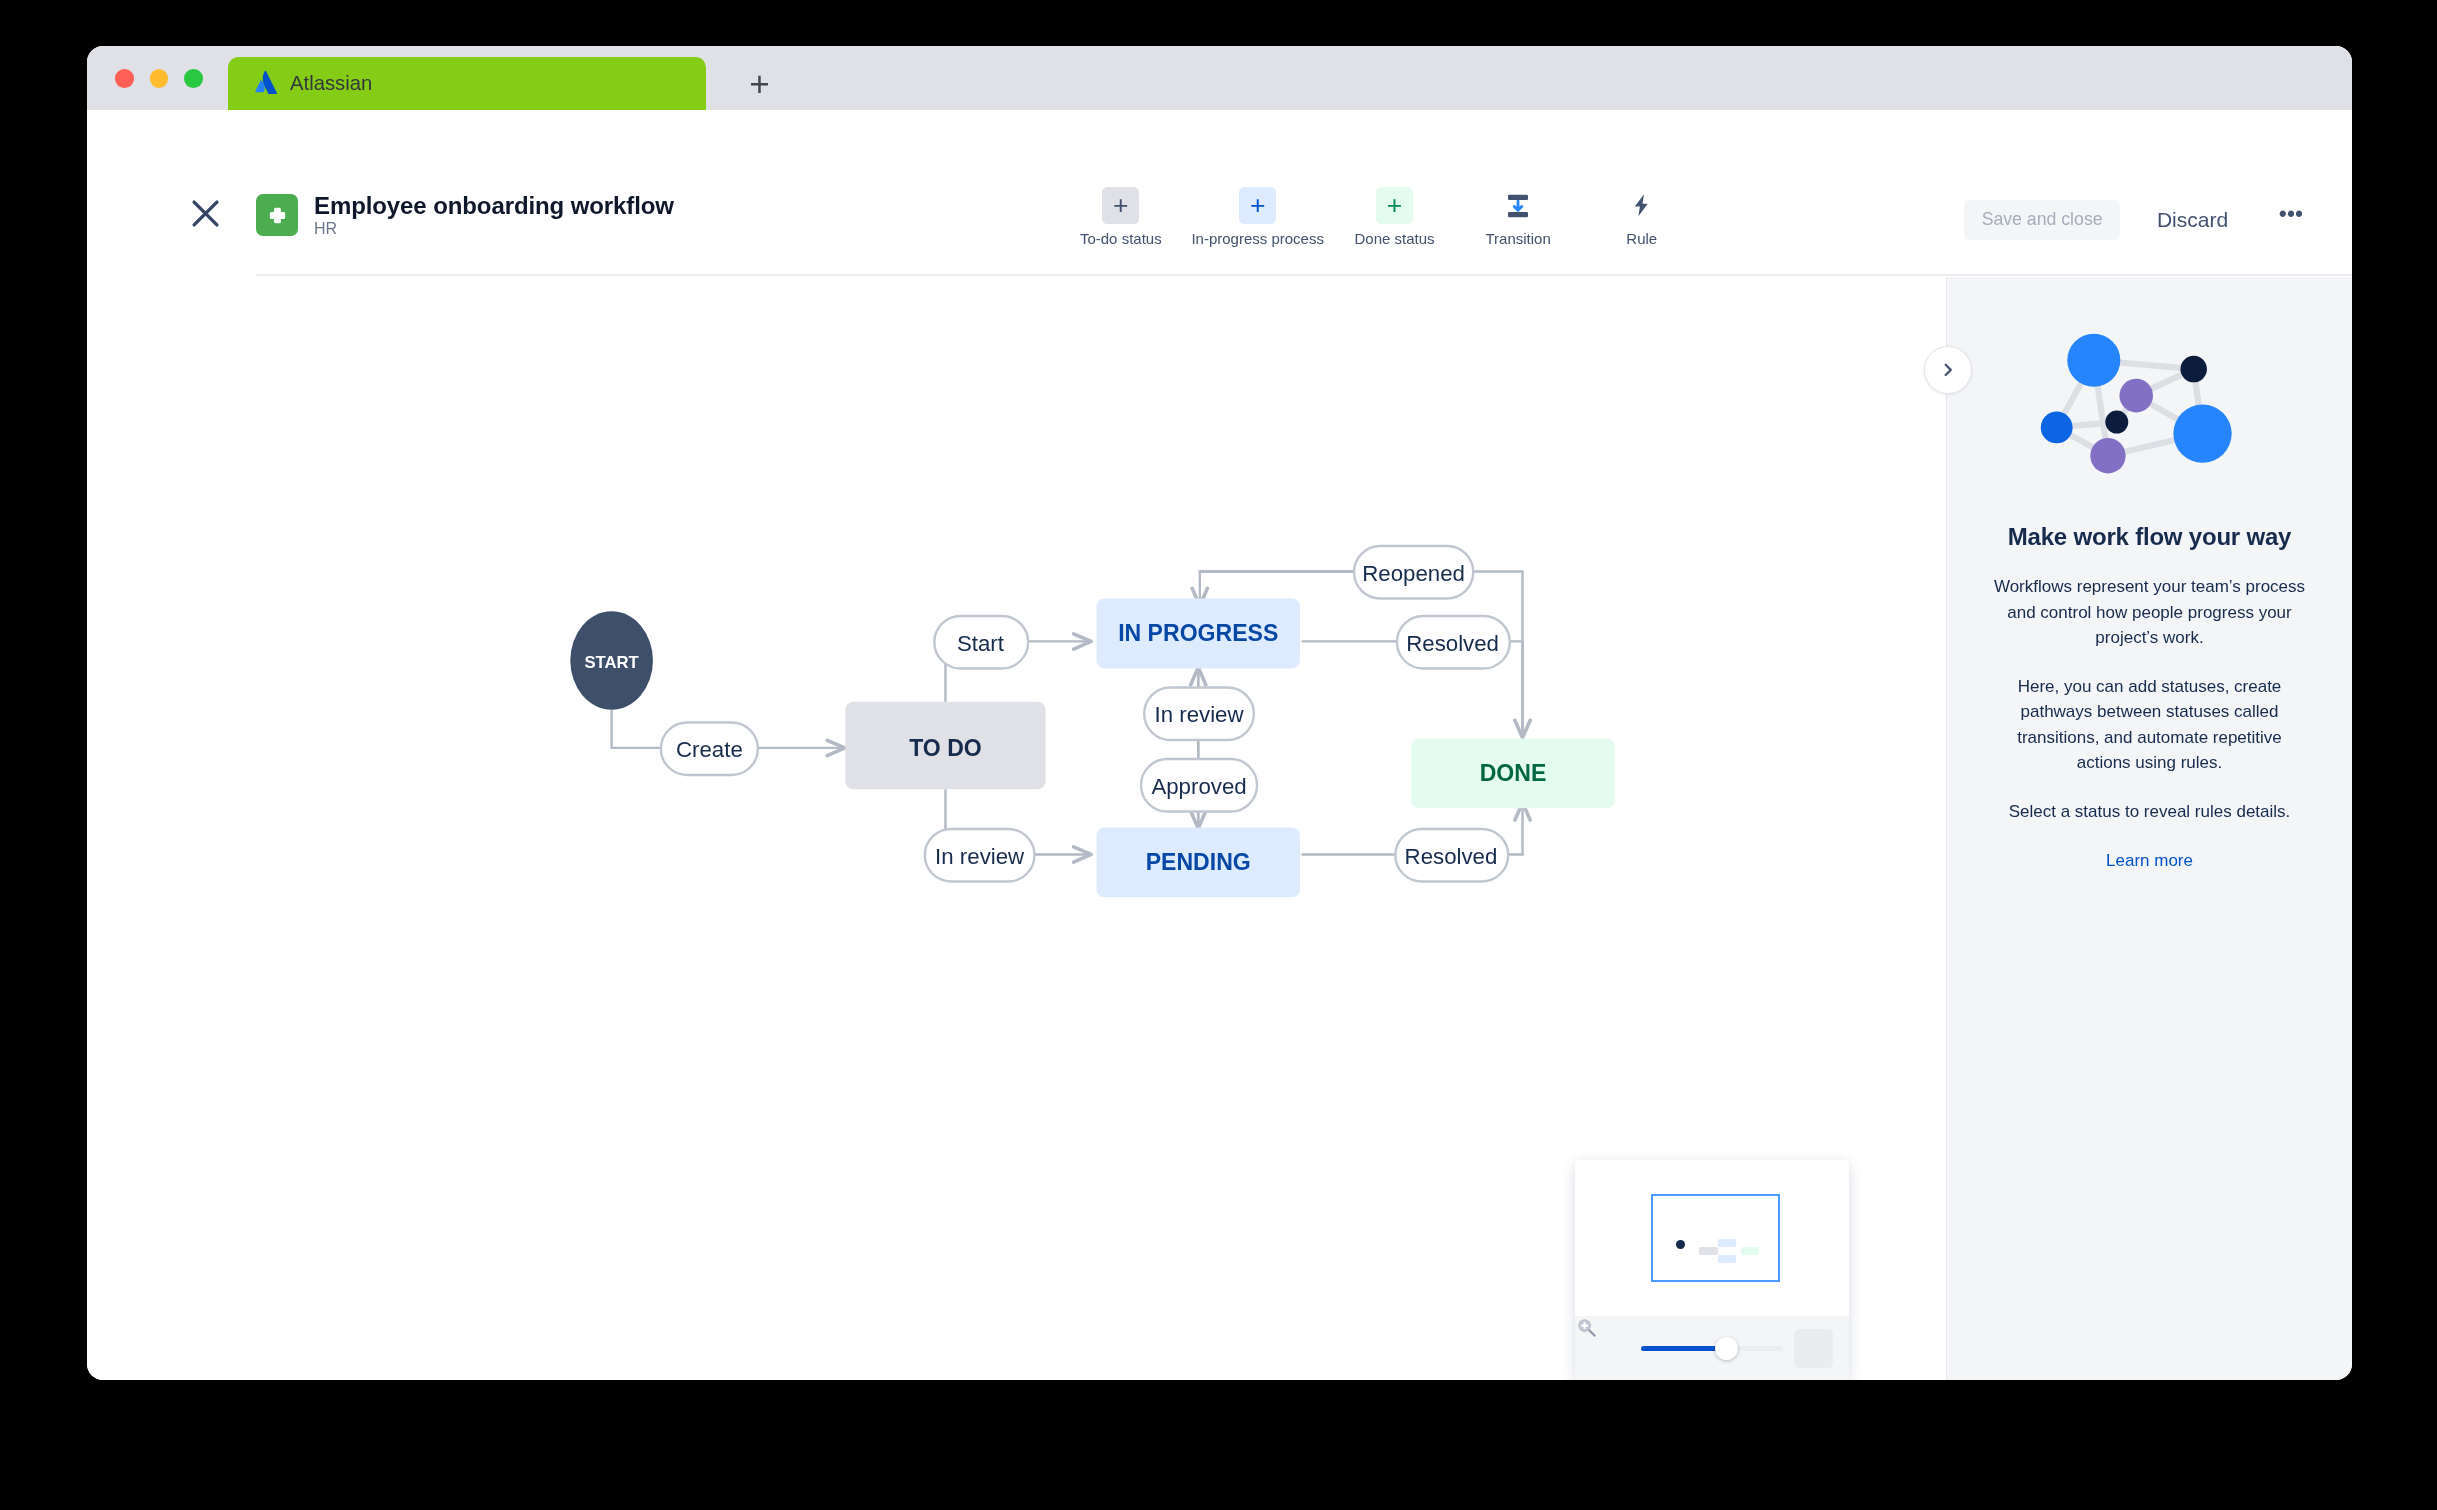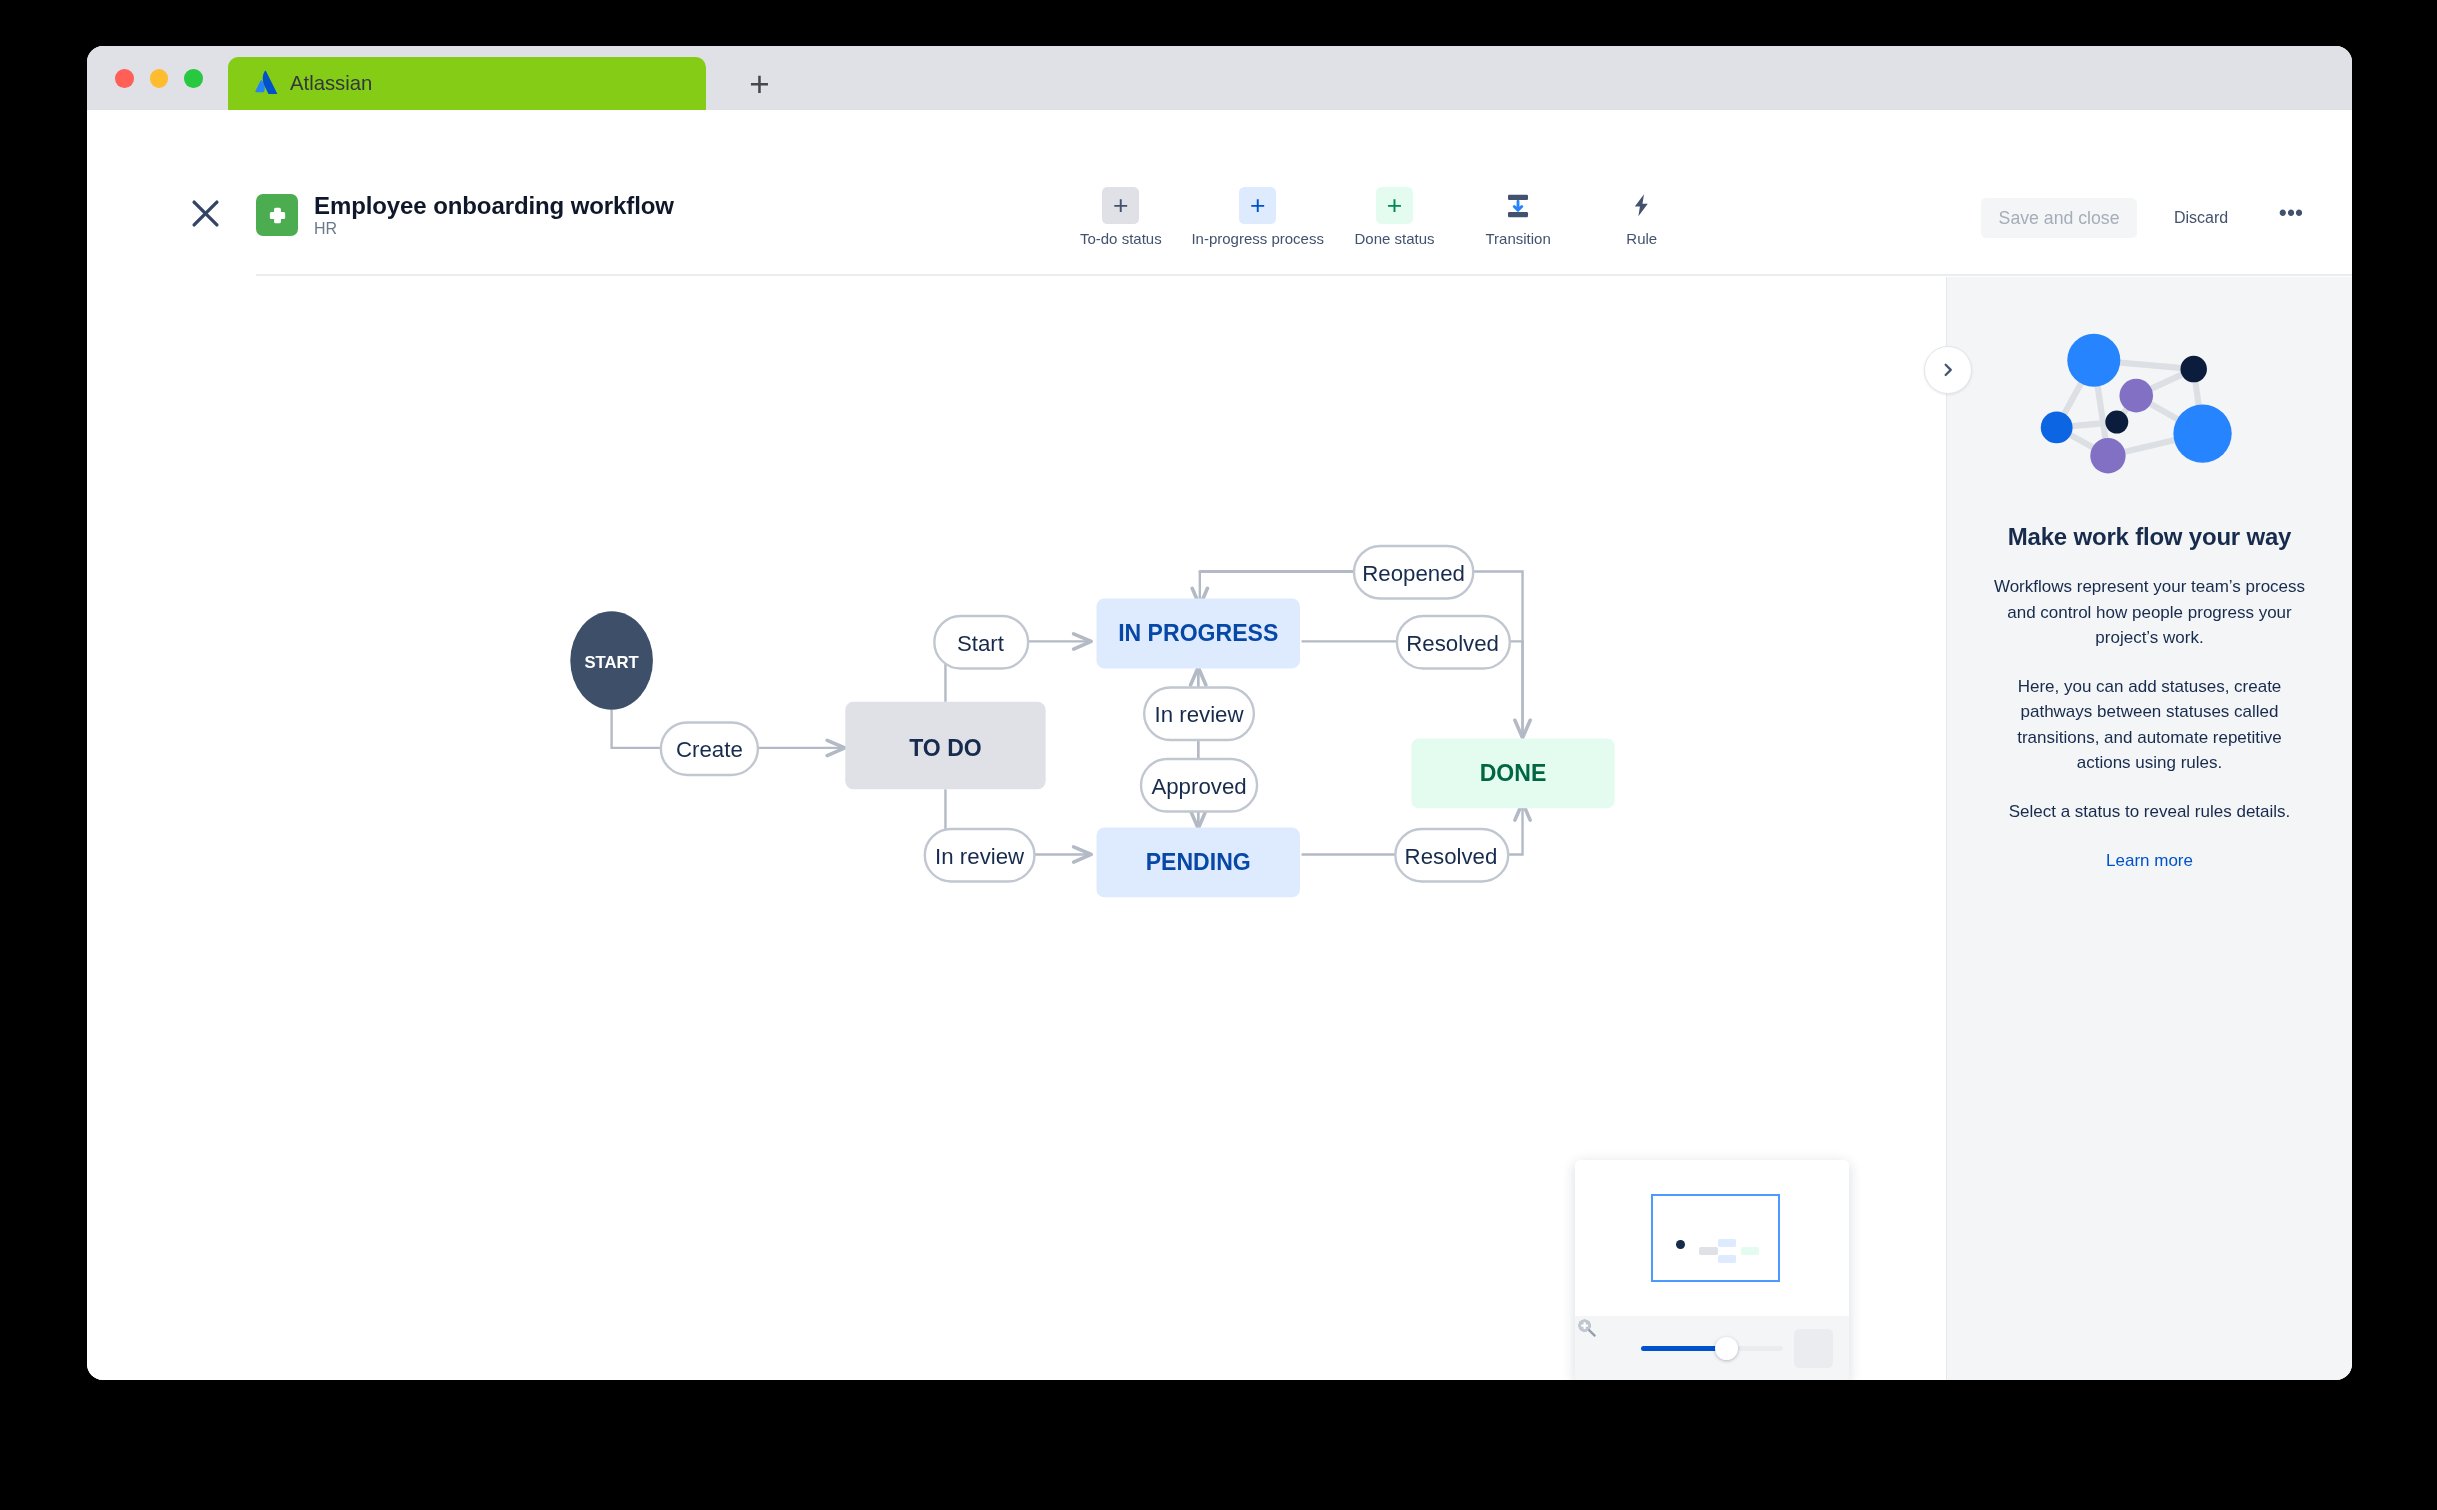--- a/index.html
+++ b/index.html
@@ -69,21 +69,21 @@
   }
   .tb-label{margin-top:6.2px;font-size:15px;color:#42526e;white-space:nowrap;}
   .tb-plainicon{width:37px;height:37px;display:flex;align-items:center;justify-content:center;}
   .hdr-actions{position:absolute;right:35px;top:152px;display:flex;align-items:center;gap:19px;}
   .btn-save{
     background:#f4f5f7;color:#a5adba;border:none;border-radius:5.3px;
     padding:9.7px 17.7px;font-size:17.7px;font-family:inherit;cursor:default;
   }
   .btn-discard{
     background:transparent;color:#42526e;border:none;border-radius:5.3px;
-    padding:9.7px 17.7px;font-size:16px;font-family:inherit;cursor:pointer;text-align:center;
+    padding:9.7px 17.7px;font-size:21px;font-family:inherit;cursor:pointer;text-align:center;
   }
   .btn-more{
     background:transparent;border:none;color:#42526e;font-size:23px;
     padding:3.5px 14px 12.4px;cursor:pointer;line-height:.6;font-family:inherit;
   }
   .hdr-rule{
     position:absolute;left:169px;top:228px;right:0;height:1.8px;background:#ebecf0;
   }
   
   .canvas{

